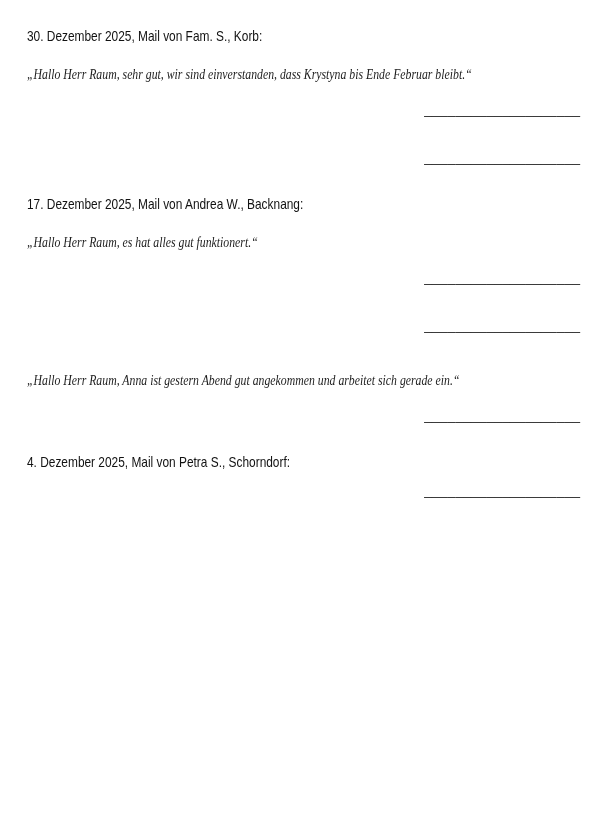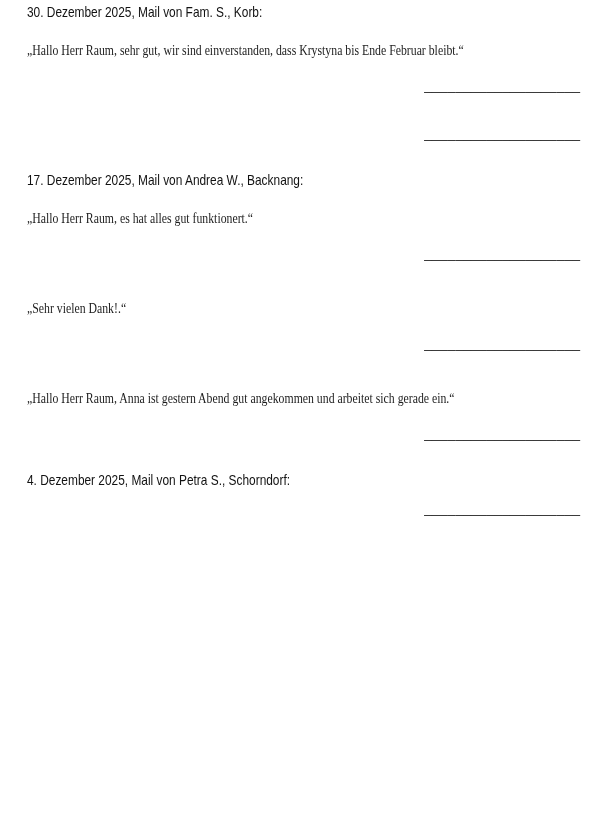--- a/index.html
+++ b/index.html
@@ -7,41 +7,42 @@
     padding: 0;
     background: #ffffff;
     overflow: hidden;
   }
   body {
     width: 600px;
     height: 815px;
     position: relative;
   }
   .doc {
-    padding: 4px 20px 0 27px;
+    padding: 28px 20px 0 27px;
   }
   section.entry {
     margin: 0 0 30px 0;
   }
   .entry-date {
     font-family: "Liberation Sans", sans-serif;
     font-size: 14.5px;
     line-height: 17px;
     font-weight: 400;
     color: #121212;
   }
   .entry-date .squeeze {
     display: inline-block;
     transform: scaleX(0.82);
     transform-origin: 0 50%;
     white-space: nowrap;
   }
   .entry-quote {
     margin-top: 13px;
     font-family: "Liberation Serif", serif;
+    font-style: italic;
     font-size: 15.5px;
     line-height: 32px;
     color: #1c1c1c;
   }
   .entry-quote .squeeze {
     display: inline-block;
     width: max-content;
     transform: scaleX(0.76);
     transform-origin: 0 0;
     white-space: pre-line;
@@ -72,21 +73,20 @@
     <div class="separator">____________________</div>
   </section>
 
   <section class="entry">
     <div class="entry-date"><span class="squeeze">17. Dezember 2025, Mail von Andrea W., Backnang:</span></div>
     <div class="entry-quote"><span class="squeeze">„Hallo Herr Raum, es hat alles gut funktionert.“</span></div>
     <div class="separator">____________________</div>
   </section>
 
   <section class="entry">
-    <div class="entry-quote"><span class="squeeze">„Sehr vielen Dank!.“</span></div>
     <div class="separator">____________________</div>
   </section>
 
   <section class="entry">
     <div class="entry-quote"><span class="squeeze">„Hallo Herr Raum, Anna ist gestern Abend gut angekommen und arbeitet sich gerade ein.“</span></div>
     <div class="separator">____________________</div>
   </section>
 
   <section class="entry">
     <div class="entry-date"><span class="squeeze">4. Dezember 2025, Mail von Petra S., Schorndorf:</span></div>

